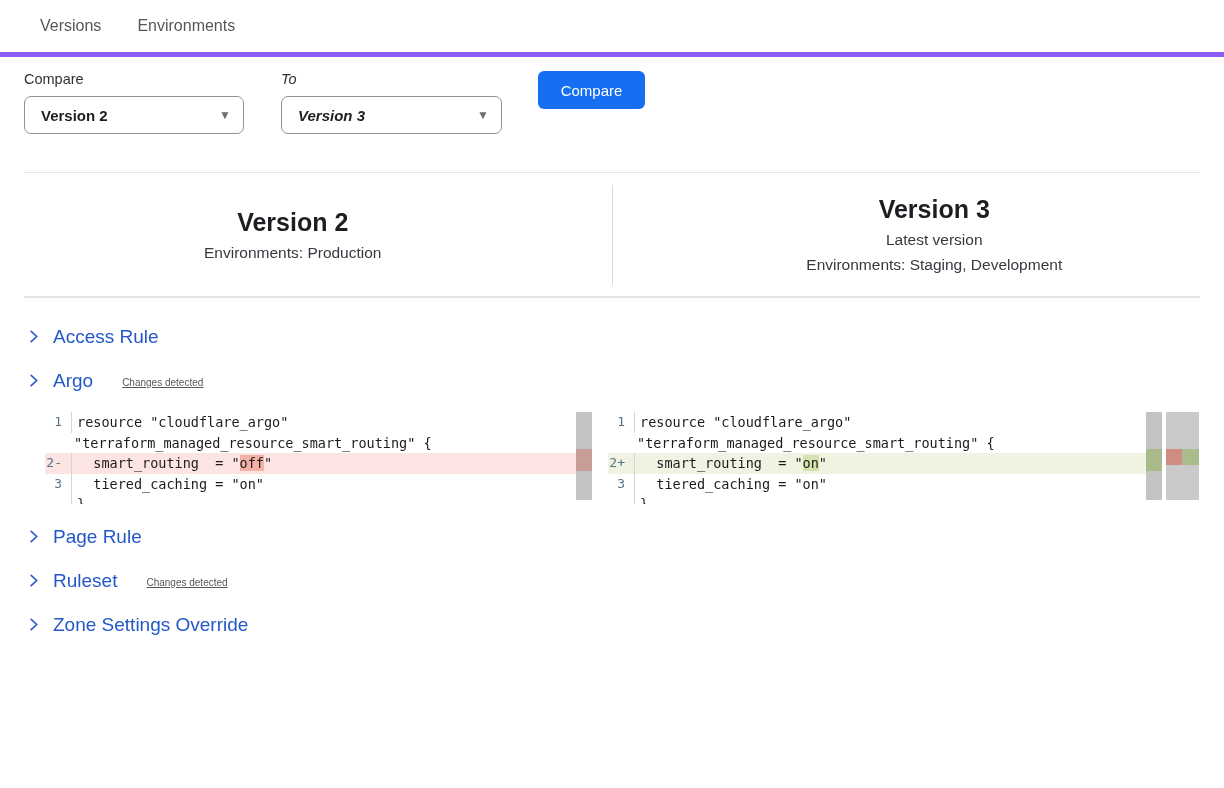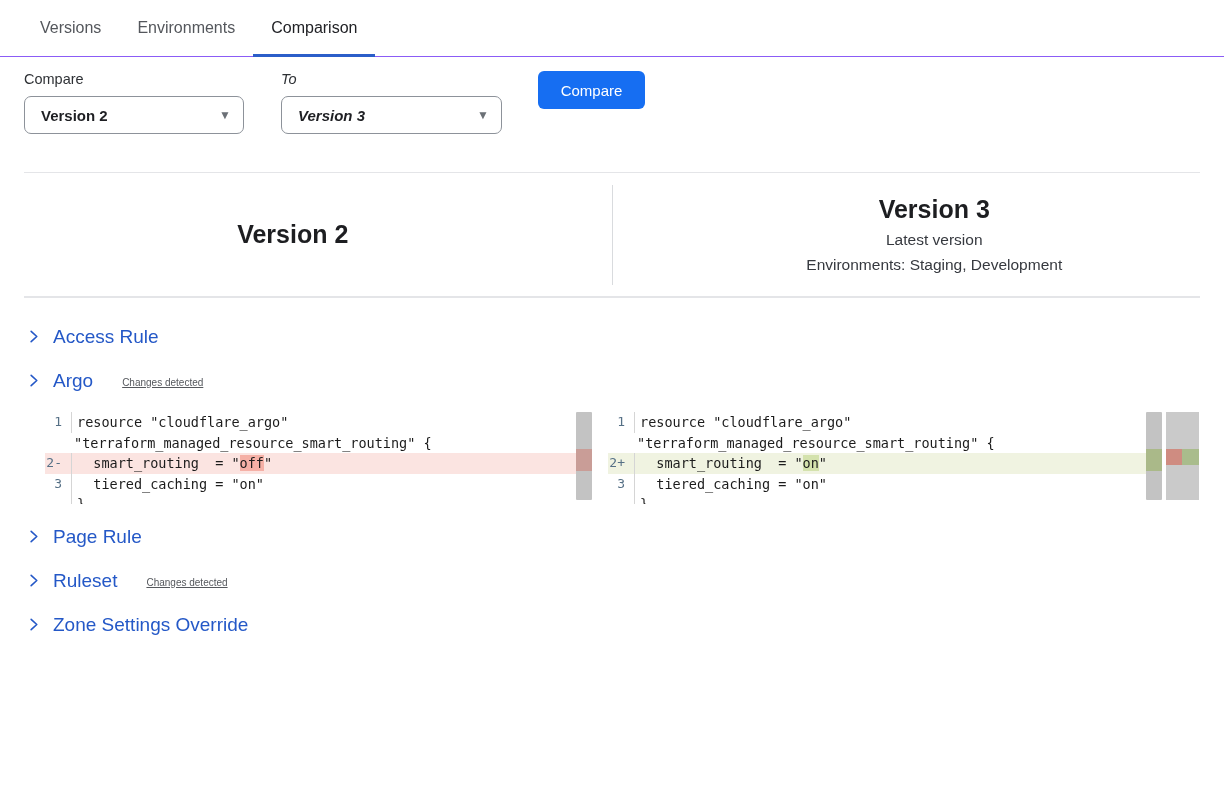--- a/index.html
+++ b/index.html
@@ -3,21 +3,21 @@
 <meta charset="utf-8">
 <style>
   * { margin:0; padding:0; box-sizing:border-box; }
   html,body { background:#ffffff; }
   body {
     width:1224px; height:788px; overflow:hidden;
     font-family:"Liberation Sans", sans-serif;
     color:#1f2023;
   }
   
-  .tabbar { display:flex; align-items:stretch; height:57px; border-bottom:1px solid #8b5cf6; padding-left:22px; }
+  .tabbar { display:flex; align-items:stretch; height:57px; border-bottom:5px solid #8b5cf6; padding-left:22px; }
   .tab {
     display:flex; align-items:center; padding:0 18px; cursor:pointer;
     font-size:16px; font-weight:500; color:#54575c; position:relative;
   }
   .tab.active { color:#212226; }
   .tab.active::after {
     content:""; position:absolute; left:0; right:0; bottom:-1px; height:3px;
     background:var(--tab-underline,#2b5ec9);
   }
   
@@ -85,21 +85,20 @@
   .minimap { width:33px; height:88px; background:#cacaca; margin-left:4px; position:relative; flex:0 0 33px; }
   .mm-red   { position:absolute; left:0;  top:37px; width:16px; height:16px; background:#cf8c81; }
   .mm-green { position:absolute; left:16px; top:37px; width:17px; height:16px; background:#a9bc8c; }
 </style>
 </head>
 <body>
 
 <nav class="tabbar">
   <div class="tab">Versions</div>
   <div class="tab">Environments</div>
-  <div class="tab active">Comparison</div>
 </nav>
 
 <div class="content">
 
   <div class="form-row">
     <div class="field field1">
       <label>Compare</label>
       <div class="select">
         <span class="val">Version 2</span>
         <span class="caret">▼</span>
@@ -113,20 +112,21 @@
       </div>
     </div>
     <button class="btn">Compare</button>
   </div>
 
   <hr class="divider top-gap">
 
   <div class="version-headers">
     <div class="vh-col left">
       <div class="vh-title">Version 2</div>
+      <div class="vh-sub">Environments: Production</div>
     </div>
     <div class="vh-divider"></div>
     <div class="vh-col right">
       <div class="vh-title">Version 3</div>
       <div class="vh-sub">Latest version</div>
       <div class="vh-sub">Environments: Staging, Development</div>
     </div>
   </div>
 
   <hr class="divider">

